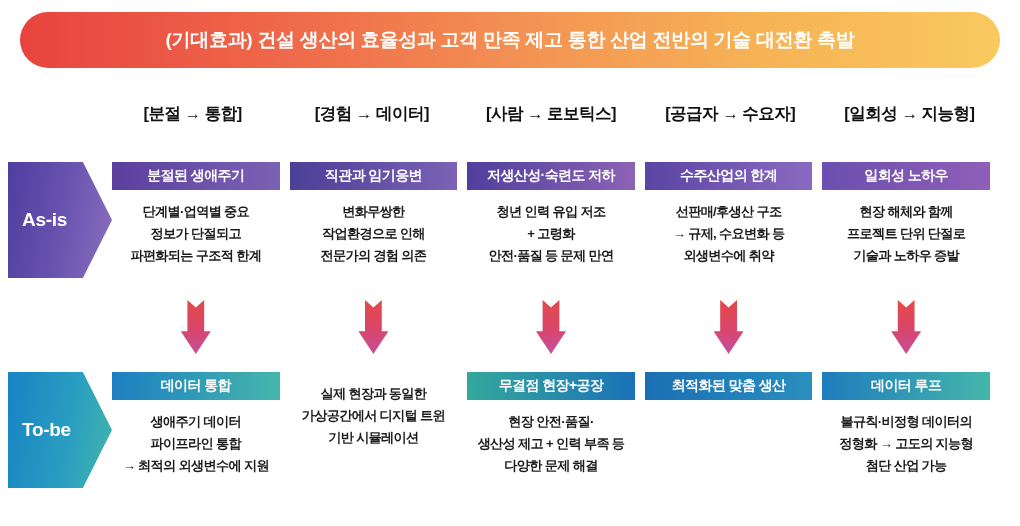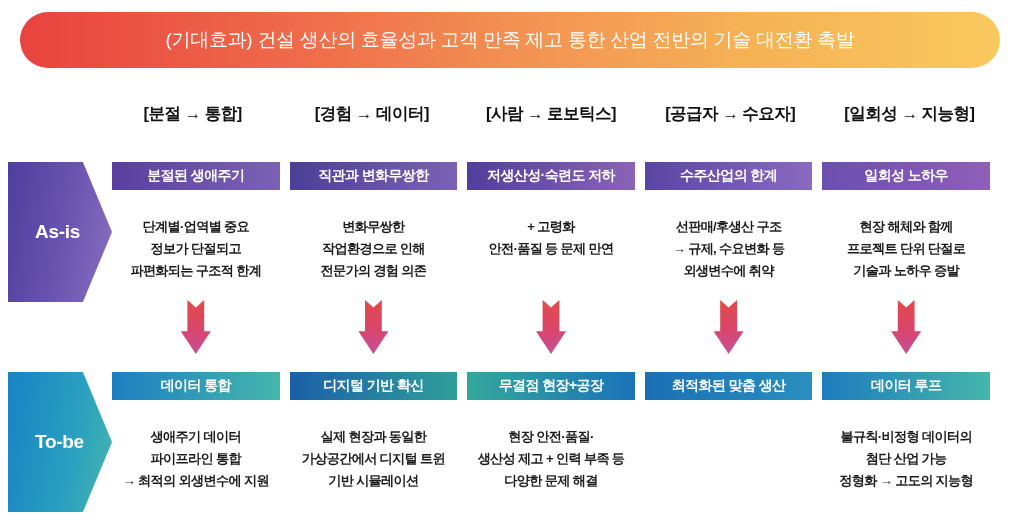--- a/index.html
+++ b/index.html
@@ -26,21 +26,21 @@
     height: 100%;
     border-radius: 28px;
     background: linear-gradient(90deg, #e8433f 0%, #ef6a4a 28%, #f39353 52%, #f6b155 74%, #f9c95e 100%);
     display: flex;
     align-items: center;
     justify-content: center;
   }
   .banner-text {
     color: #ffffff;
     font-size: 19px;
-    font-weight: normal;
+    font-weight: bold;
     letter-spacing: -0.3px;
     white-space: nowrap;
   }
 
   
   .col-headers {
     position: absolute;
     left: 112px;
     top: 103px;
     width: 878px;
@@ -55,26 +55,26 @@
     color: #111111;
     letter-spacing: -0.5px;
     white-space: nowrap;
   }
 
   
   .side-label {
     position: absolute;
     left: 8px;
     width: 104px;
-    height: 140px;
+    height: 116px;
     clip-path: polygon(0% 0%, 72% 0%, 100% 50%, 72% 100%, 0% 100%);
     display: flex;
     align-items: center;
     justify-content: flex-start;
-    padding-left: 27px;
+    padding-left: 14px;
   }
   .side-label-asis {
     top: 162px;
     background: linear-gradient(100deg, #4e3e9e 0%, #6a55b0 55%, #8a6fc0 100%);
   }
   .side-label-tobe {
     top: 372px;
     background: linear-gradient(100deg, #1783c4 0%, #2a9fc0 60%, #45b6ab 100%);
   }
   .side-label-text {
@@ -106,21 +106,21 @@
     display: flex;
     align-items: center;
     justify-content: center;
     color: #ffffff;
     font-size: 14px;
     font-weight: bold;
     letter-spacing: -0.6px;
     white-space: nowrap;
   }
   .card-body {
-    padding-top: 26px;
+    padding-top: 11px;
     text-align: center;
     color: #1b1b1b;
     font-size: 13.2px;
     font-weight: bold;
     line-height: 1.65;
     letter-spacing: -0.7px;
   }
   .card-body .line { display: block; white-space: nowrap; }
 
   
@@ -173,30 +173,31 @@
 <div class="row row-asis">
   <div class="card">
     <div class="card-head" style="background:linear-gradient(90deg,#5b3f9e 0%,#7b62b4 100%)">분절된 생애주기</div>
     <div class="card-body">
       <span class="line">단계별·업역별 중요</span>
       <span class="line">정보가 단절되고</span>
       <span class="line">파편화되는 구조적 한계</span>
     </div>
   </div>
   <div class="card">
-    <div class="card-head" style="background:linear-gradient(90deg,#4b3f96 0%,#7b62b4 100%)">직관과 변화무쌍한</div>
+    <div class="card-head" style="background:linear-gradient(90deg,#4b3f96 0%,#7b62b4 100%)">직관과 임기응변</div>
     <div class="card-body">
       <span class="line">변화무쌍한</span>
       <span class="line">작업환경으로 인해</span>
       <span class="line">전문가의 경험 의존</span>
     </div>
   </div>
   <div class="card">
     <div class="card-head" style="background:linear-gradient(90deg,#4f3f9c 0%,#8c63b6 100%)">저생산성·숙련도 저하</div>
     <div class="card-body">
+      <span class="line">청년 인력 유입 저조</span>
       <span class="line">+ 고령화</span>
       <span class="line">안전·품질 등 문제 만연</span>
     </div>
   </div>
   <div class="card">
     <div class="card-head" style="background:linear-gradient(90deg,#5a45a4 0%,#8a6ac0 100%)">수주산업의 한계</div>
     <div class="card-body">
       <span class="line">선판매/후생산 구조</span>
       <span class="line">→ 규제, 수요변화 등</span>
       <span class="line">외생변수에 취약</span>
@@ -237,21 +238,20 @@
 <div class="row row-tobe">
   <div class="card">
     <div class="card-head" style="background:linear-gradient(90deg,#1d7fc2 0%,#45b6ab 100%)">데이터 통합</div>
     <div class="card-body">
       <span class="line">생애주기 데이터</span>
       <span class="line">파이프라인 통합</span>
       <span class="line">→ 최적의 외생변수에 지원</span>
     </div>
   </div>
   <div class="card">
-    <div class="card-head" style="background:linear-gradient(90deg,#1b5fa8 0%,#2f9f9a 100%)">디지털 기반 확신</div>
     <div class="card-body">
       <span class="line">실제 현장과 동일한</span>
       <span class="line">가상공간에서 디지털 트윈</span>
       <span class="line">기반 시뮬레이션</span>
     </div>
   </div>
   <div class="card">
     <div class="card-head" style="background:linear-gradient(90deg,#34a89c 0%,#1b72b8 100%)">무결점 현장+공장</div>
     <div class="card-body">
       <span class="line">현장 안전·품질·</span>
@@ -259,17 +259,17 @@
       <span class="line">다양한 문제 해결</span>
     </div>
   </div>
   <div class="card">
     <div class="card-head" style="background:linear-gradient(90deg,#1a6fb4 0%,#2a8fbe 100%)">최적화된 맞춤 생산</div>
   </div>
   <div class="card">
     <div class="card-head" style="background:linear-gradient(90deg,#1e7cbd 0%,#45b6ab 100%)">데이터 루프</div>
     <div class="card-body">
       <span class="line">불규칙·비정형 데이터의</span>
+      <span class="line">정형화 → 고도의 지능형</span>
       <span class="line">첨단 산업 가능</span>
-      <span class="line">정형화 → 고도의 지능형</span>
     </div>
   </div>
 </div>
 
 </body></html>

